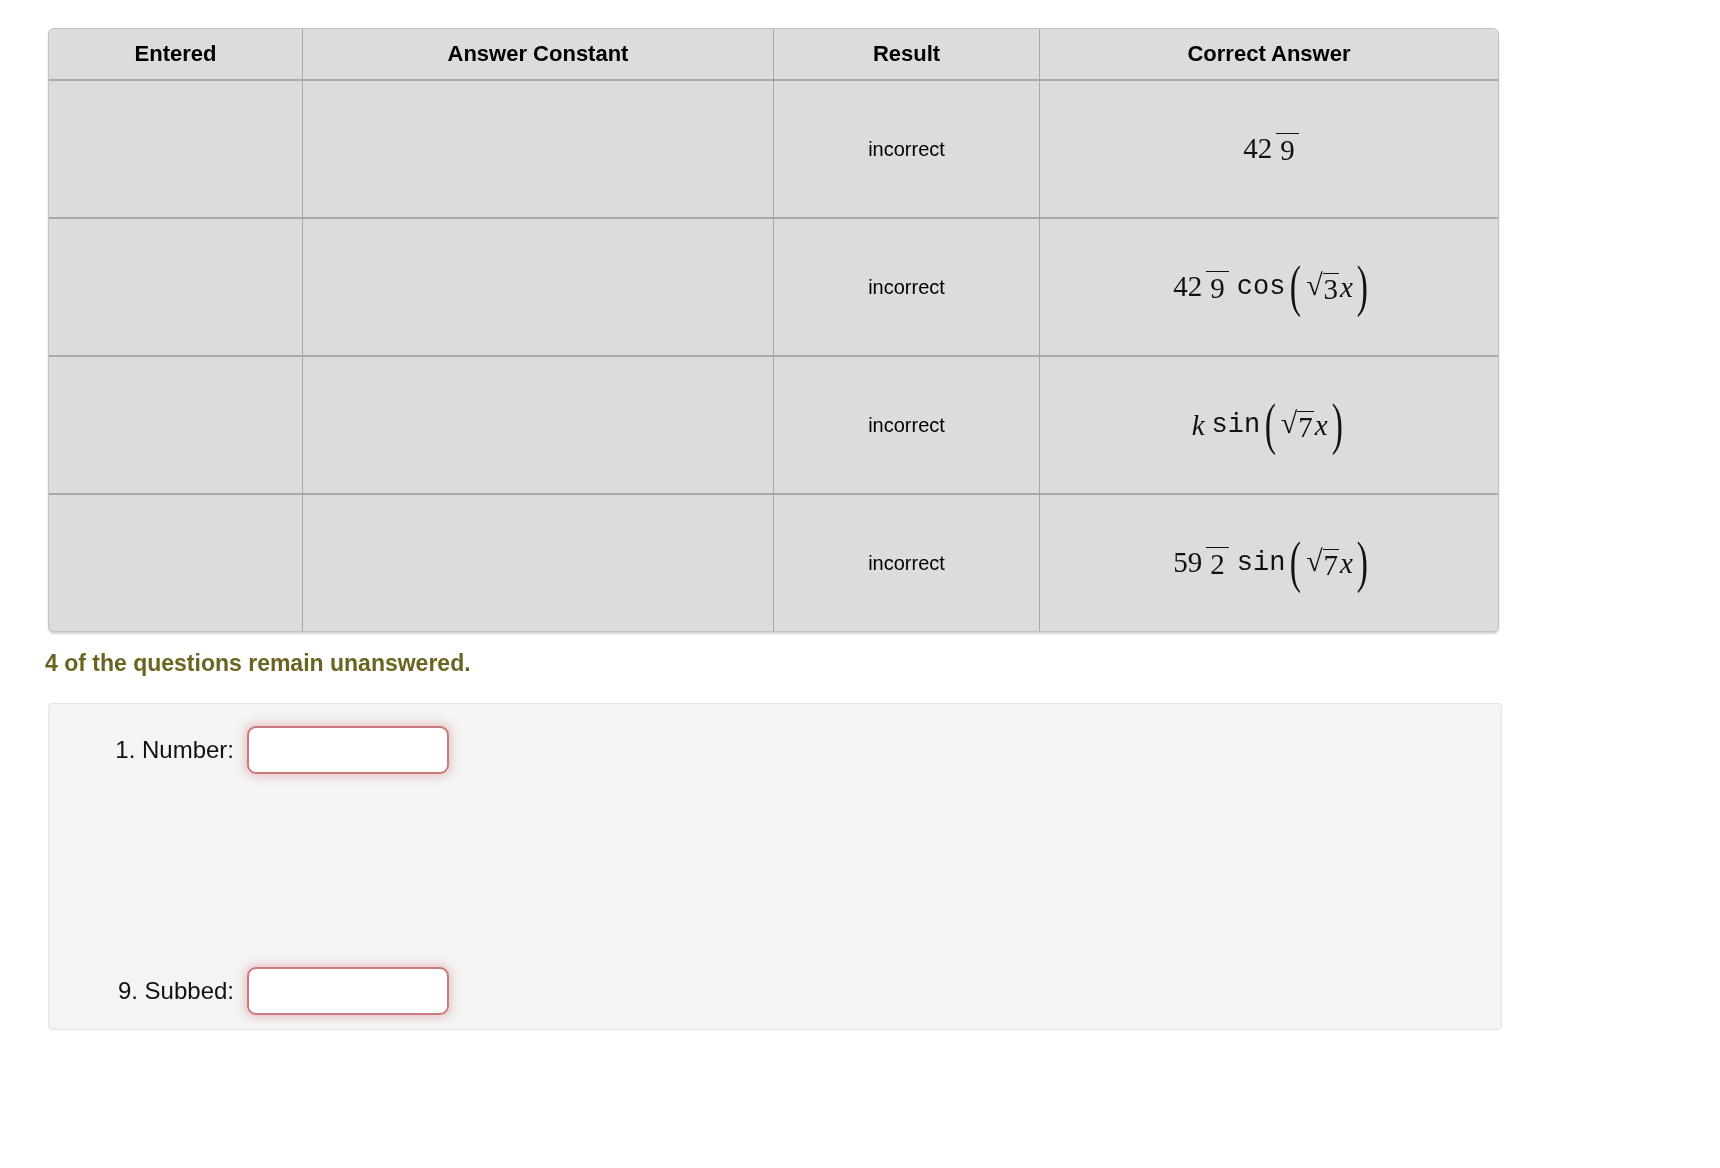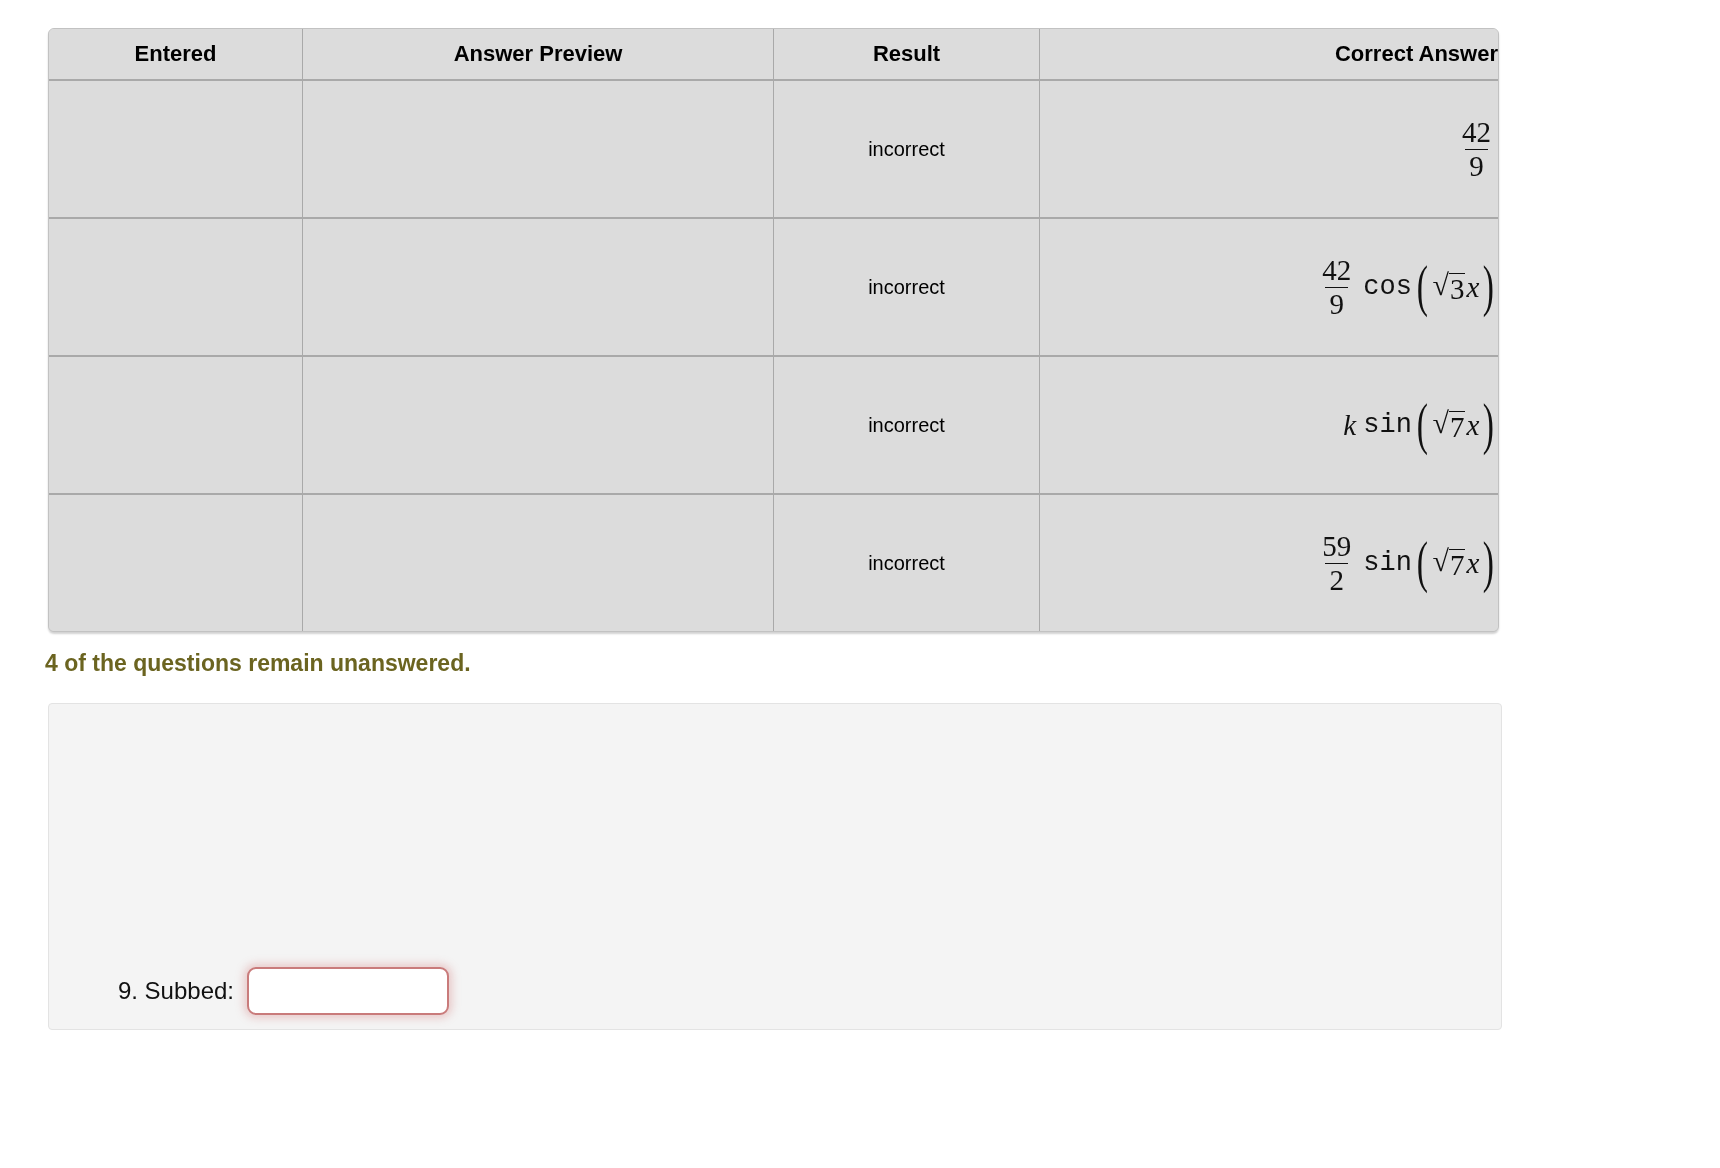--- a/index.html
+++ b/index.html
@@ -35,21 +35,21 @@
   }
   table.results th,
   table.results td {
     background: #dcdcdc;
     border-right: 1px solid #a9a9a9;
     vertical-align: middle;
     text-align: center;
     padding: 0;
   }
   table.results th:last-child,
-  table.results td:last-child { border-right: none; text-align: right; }
+  table.results td:last-child { border-right: none; }
 
   table.results thead th {
     height: 50px;
     font-size: 22px;
     font-weight: bold;
     color: #000000;
     border-bottom: 2px solid #a9a9a9;
   }
 
   table.results tbody tr td {
@@ -79,21 +79,21 @@
     font-size: 29px;
     color: #111111;
     display: inline-flex;
     align-items: center;
     justify-content: center;
     line-height: 1;
     white-space: nowrap;
   }
   .frac {
     display: inline-flex;
-    flex-direction: column;
+    flex-direction: row;
     align-items: center;
     justify-content: center;
     vertical-align: middle;
     margin: 0 3px;
     line-height: 1.05;
   }
   .frac .num { padding: 0 4px 1px 4px; }
   .frac .den { padding: 1px 4px 0 4px; border-top: 1.6px solid #111; }
   .fname {
     font-family: Liberation Mono, monospace;
@@ -203,21 +203,21 @@
   .row4 .ans-input { width: 202px; }
 </style>
 </head>
 <body>
 
 <div class="table-wrap">
   <table class="results">
     <thead>
       <tr>
         <th class="col-entered">Entered</th>
-        <th class="col-preview">Answer Preview</th>
+        <th class="col-preview">Answer Constant</th>
         <th class="col-result">Result</th>
         <th class="col-correct">Correct Answer</th>
       </tr>
     </thead>
     <tbody>
 
       <tr class="row-tall">
         <td class="col-entered"></td>
         <td class="col-preview"></td>
         <td class="col-result result-cell">incorrect</td>
@@ -295,20 +295,24 @@
       </tr>
 
     </tbody>
   </table>
 </div>
 
 <div class="status-msg">4 of the questions remain unanswered.</div>
 
 <div class="answer-panel">
 
+  <div class="field-row row1">
+    <span class="label">1. Number:</span>
+    <input class="ans-input" type="text" value="" style="">
+  </div>
 
 
 
   <div class="field-row row4">
     <span class="label">9. Subbed:</span>
     <input class="ans-input" type="text" value="" style="">
   </div>
 
 </div>
 

